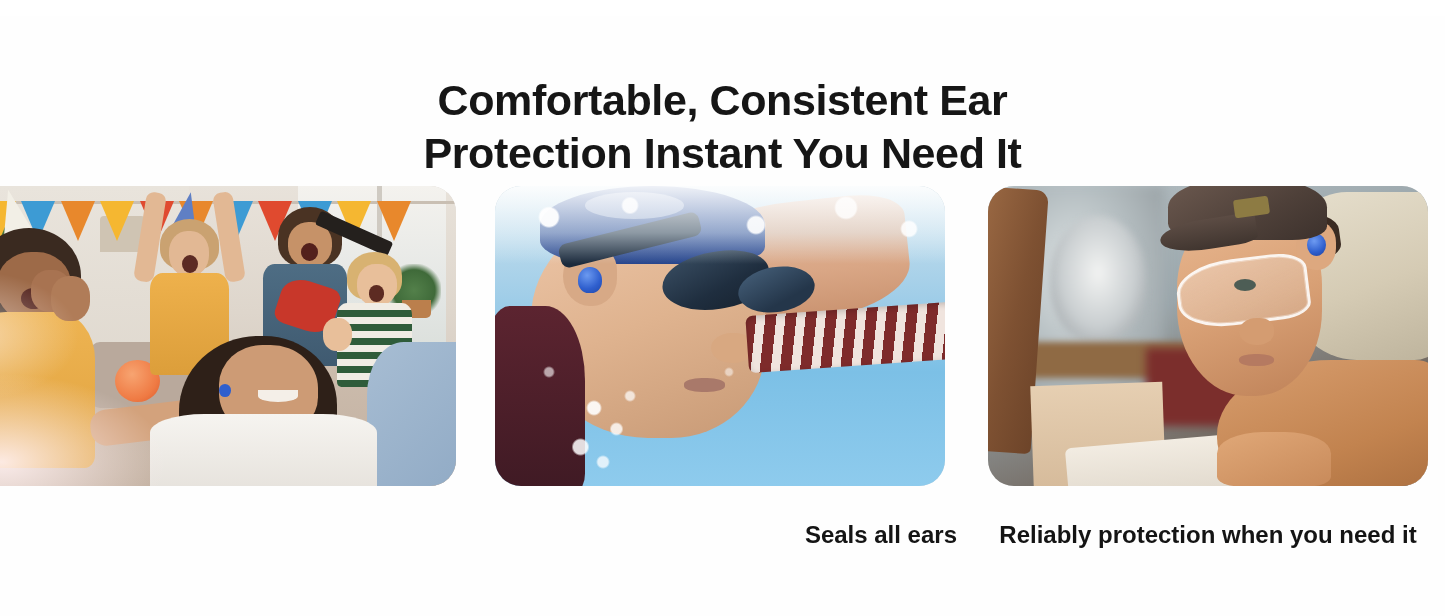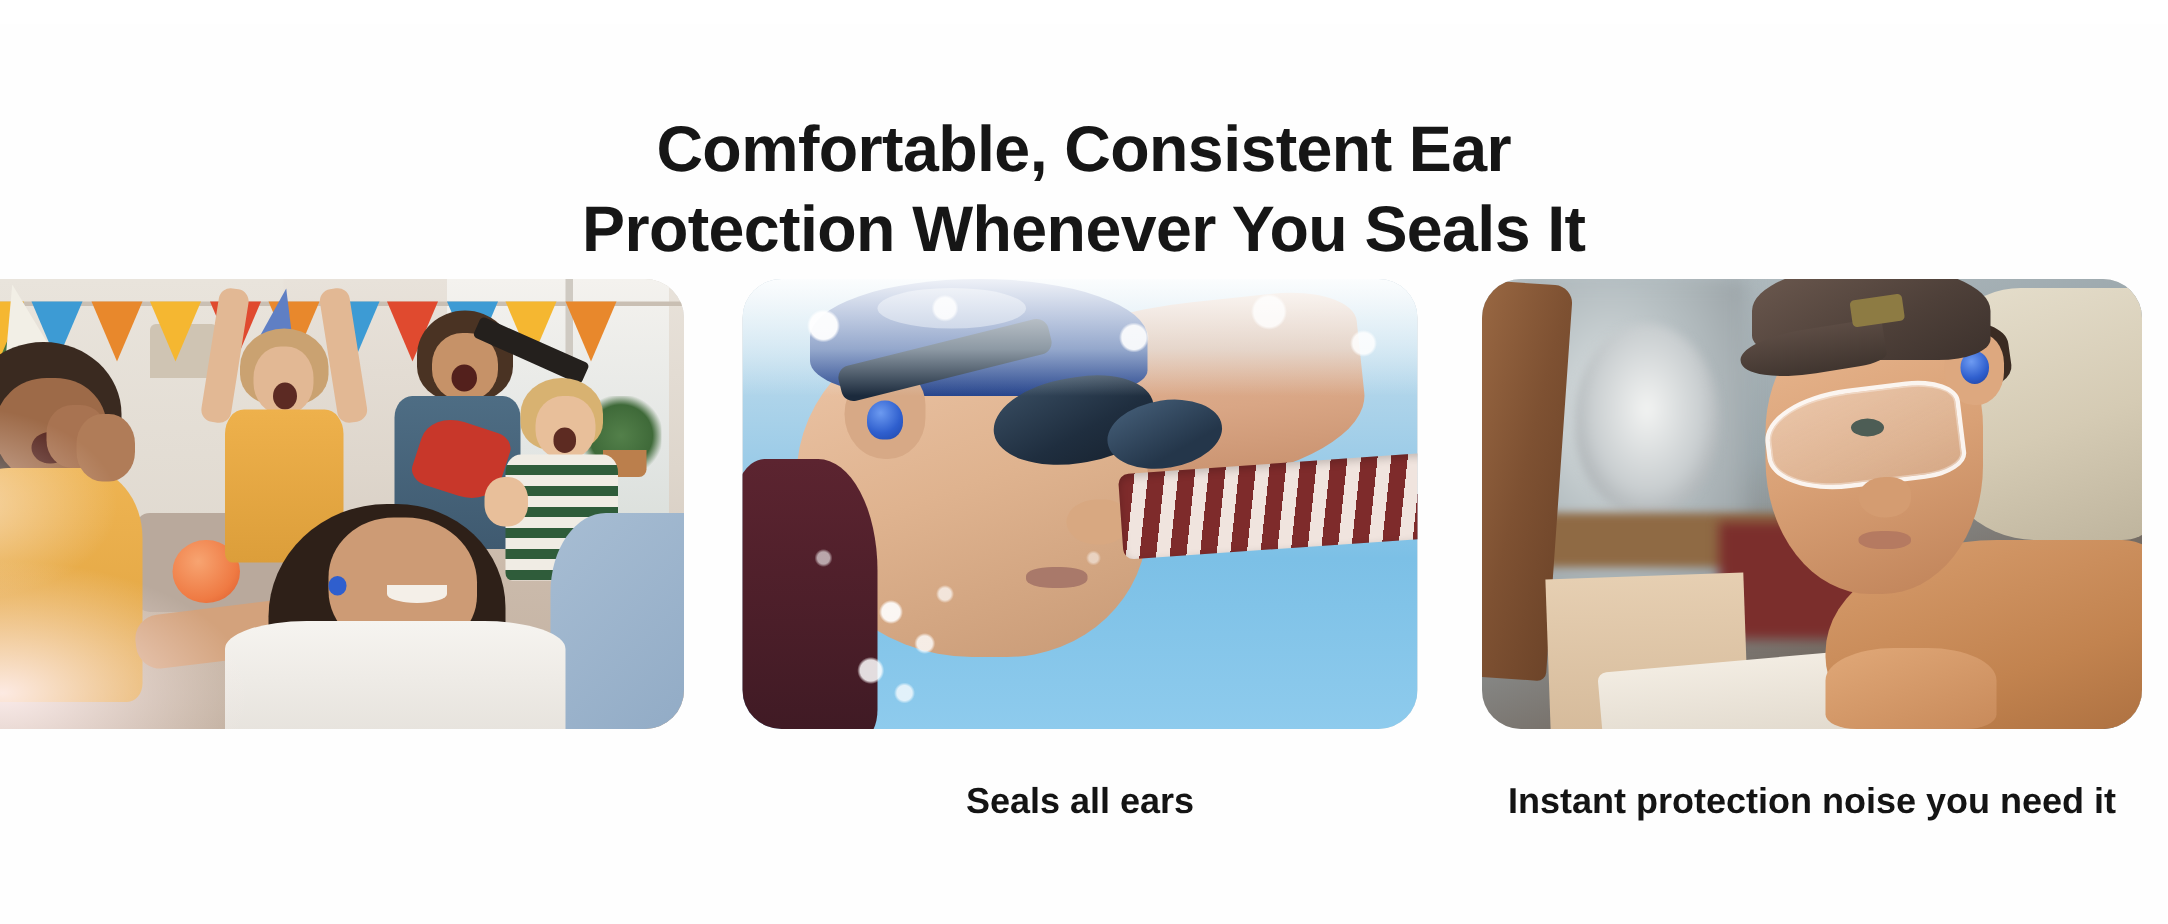--- a/index.html
+++ b/index.html
@@ -519,32 +519,32 @@
     position: absolute;
     top: 0;
     font-size: 24px;
     font-weight: bold;
     line-height: 1.32;
     color: #141414;
     text-align: center;
   }
 
   .cap-1 { left: 0px;   width: 460px; }
-  .cap-2 { left: 495px; width: 450px; }
+  .cap-2 { left: 507px; width: 450px; text-align: right; }
   .cap-3 { left: 988px; width: 440px; }
 </style>
 </head>
 <body>
 
 <div class="page">
 
   <div class="heading-wrap">
     <h1 class="heading">
       <span class="heading-line">Comfortable, Consistent Ear</span>
-      <span class="heading-line">Protection Whenever You Seals It</span>
+      <span class="heading-line">Protection Instant You Need It</span>
     </h1>
   </div>
 
   <div class="cards-row">
 
     <div class="card card-1">
       <div class="photo">
         <div class="p1-bg"></div>
         <div class="p1-wallL"></div>
         <div class="p1-window"></div>
@@ -659,16 +659,16 @@
         <div class="p3-nose"></div>
         <div class="p3-lips"></div>
         <div class="p3-hand"></div>
       </div>
     </div>
 
   </div>
 
   <div class="captions-row">
     <div class="caption cap-2">Seals all ears</div>
-    <div class="caption cap-3">Instant protection noise you need it</div>
+    <div class="caption cap-3">Reliably protection when you need it</div>
   </div>
 
 </div>
 
 </body></html>

